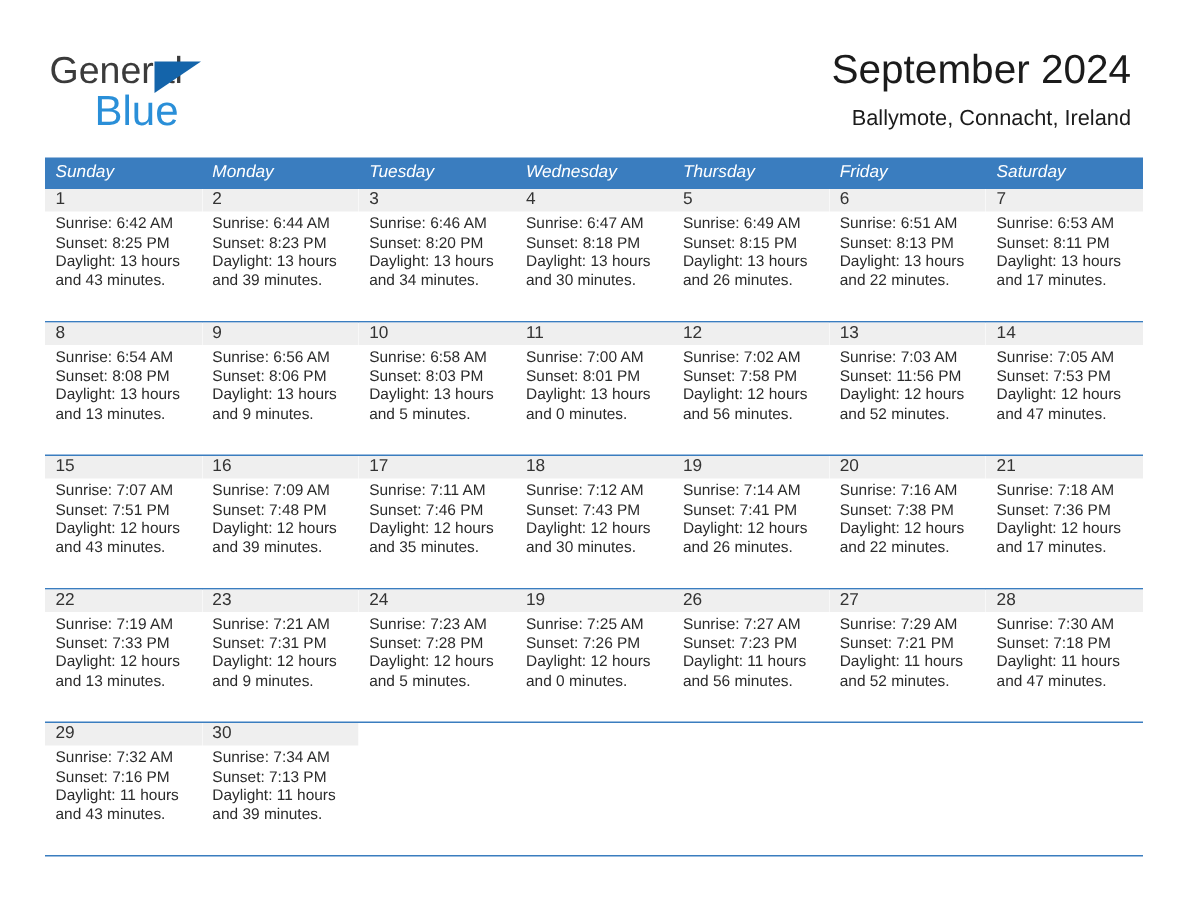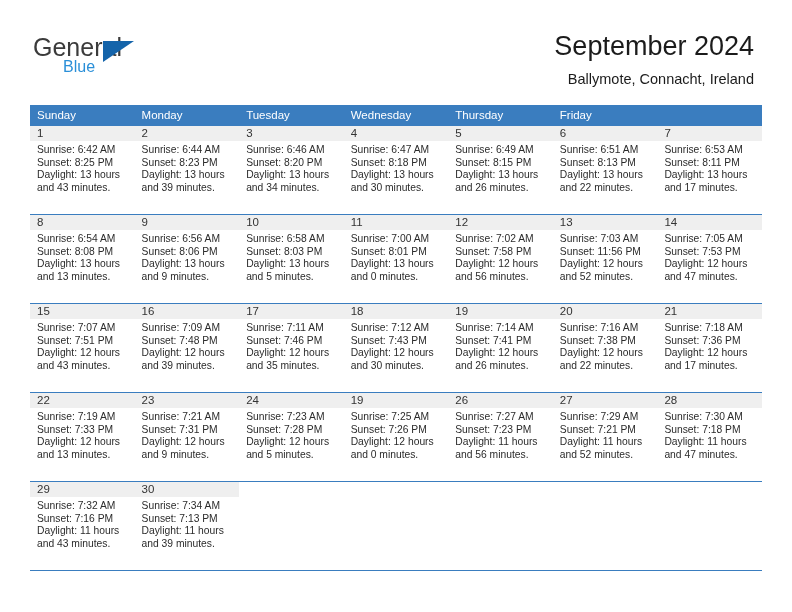--- a/index.html
+++ b/index.html
@@ -51,21 +51,21 @@
     top: 8px;
     width: 0;
     height: 0;
     border-left: 31px solid #1464aa;
     border-bottom: 21px solid transparent;
   }
   .logo-blue {
     position: absolute;
     left: 30px;
     top: 25px;
-    font-size: 16px;
+    font-size: 28px;
     color: #2a8fd8;
     font-family: "Liberation Sans", sans-serif;
   }
 
   .title-block {
     position: absolute;
     right: 38px;
     top: 30px;
     text-align: right;
     margin-left: 12px;
@@ -101,20 +101,21 @@
   .dow {
     flex: 0 0 104.57px;
     width: 104.57px;
     box-sizing: border-box;
     color: #ffffff;
     font-size: 11.5px;
     line-height: 21px;
     padding-left: 7px;
     white-space: nowrap;
     overflow: hidden;
+    font-style: italic;
   }
   .week {
     display: flex;
     width: 732px;
     border-bottom: 1px solid #3a7dbf;
     box-sizing: border-box;
   }
   .day {
     flex: 0 0 104.57px;
     width: 104.57px;
@@ -166,20 +167,21 @@
 
   <div class="calendar">
 
     <div class="dow-row">
       <div class="dow">Sunday</div>
       <div class="dow">Monday</div>
       <div class="dow">Tuesday</div>
       <div class="dow">Wednesday</div>
       <div class="dow">Thursday</div>
       <div class="dow">Friday</div>
+      <div class="dow">Saturday</div>
     </div>
 
     <div class="week">
       <div class="day">
         <div class="day-num-bar">1</div>
         <div class="day-info">
           <div>Sunrise: 6:42 AM</div>
           <div>Sunset: 8:25 PM</div>
           <div>Daylight: 13 hours</div>
           <div>and 43 minutes.</div>

